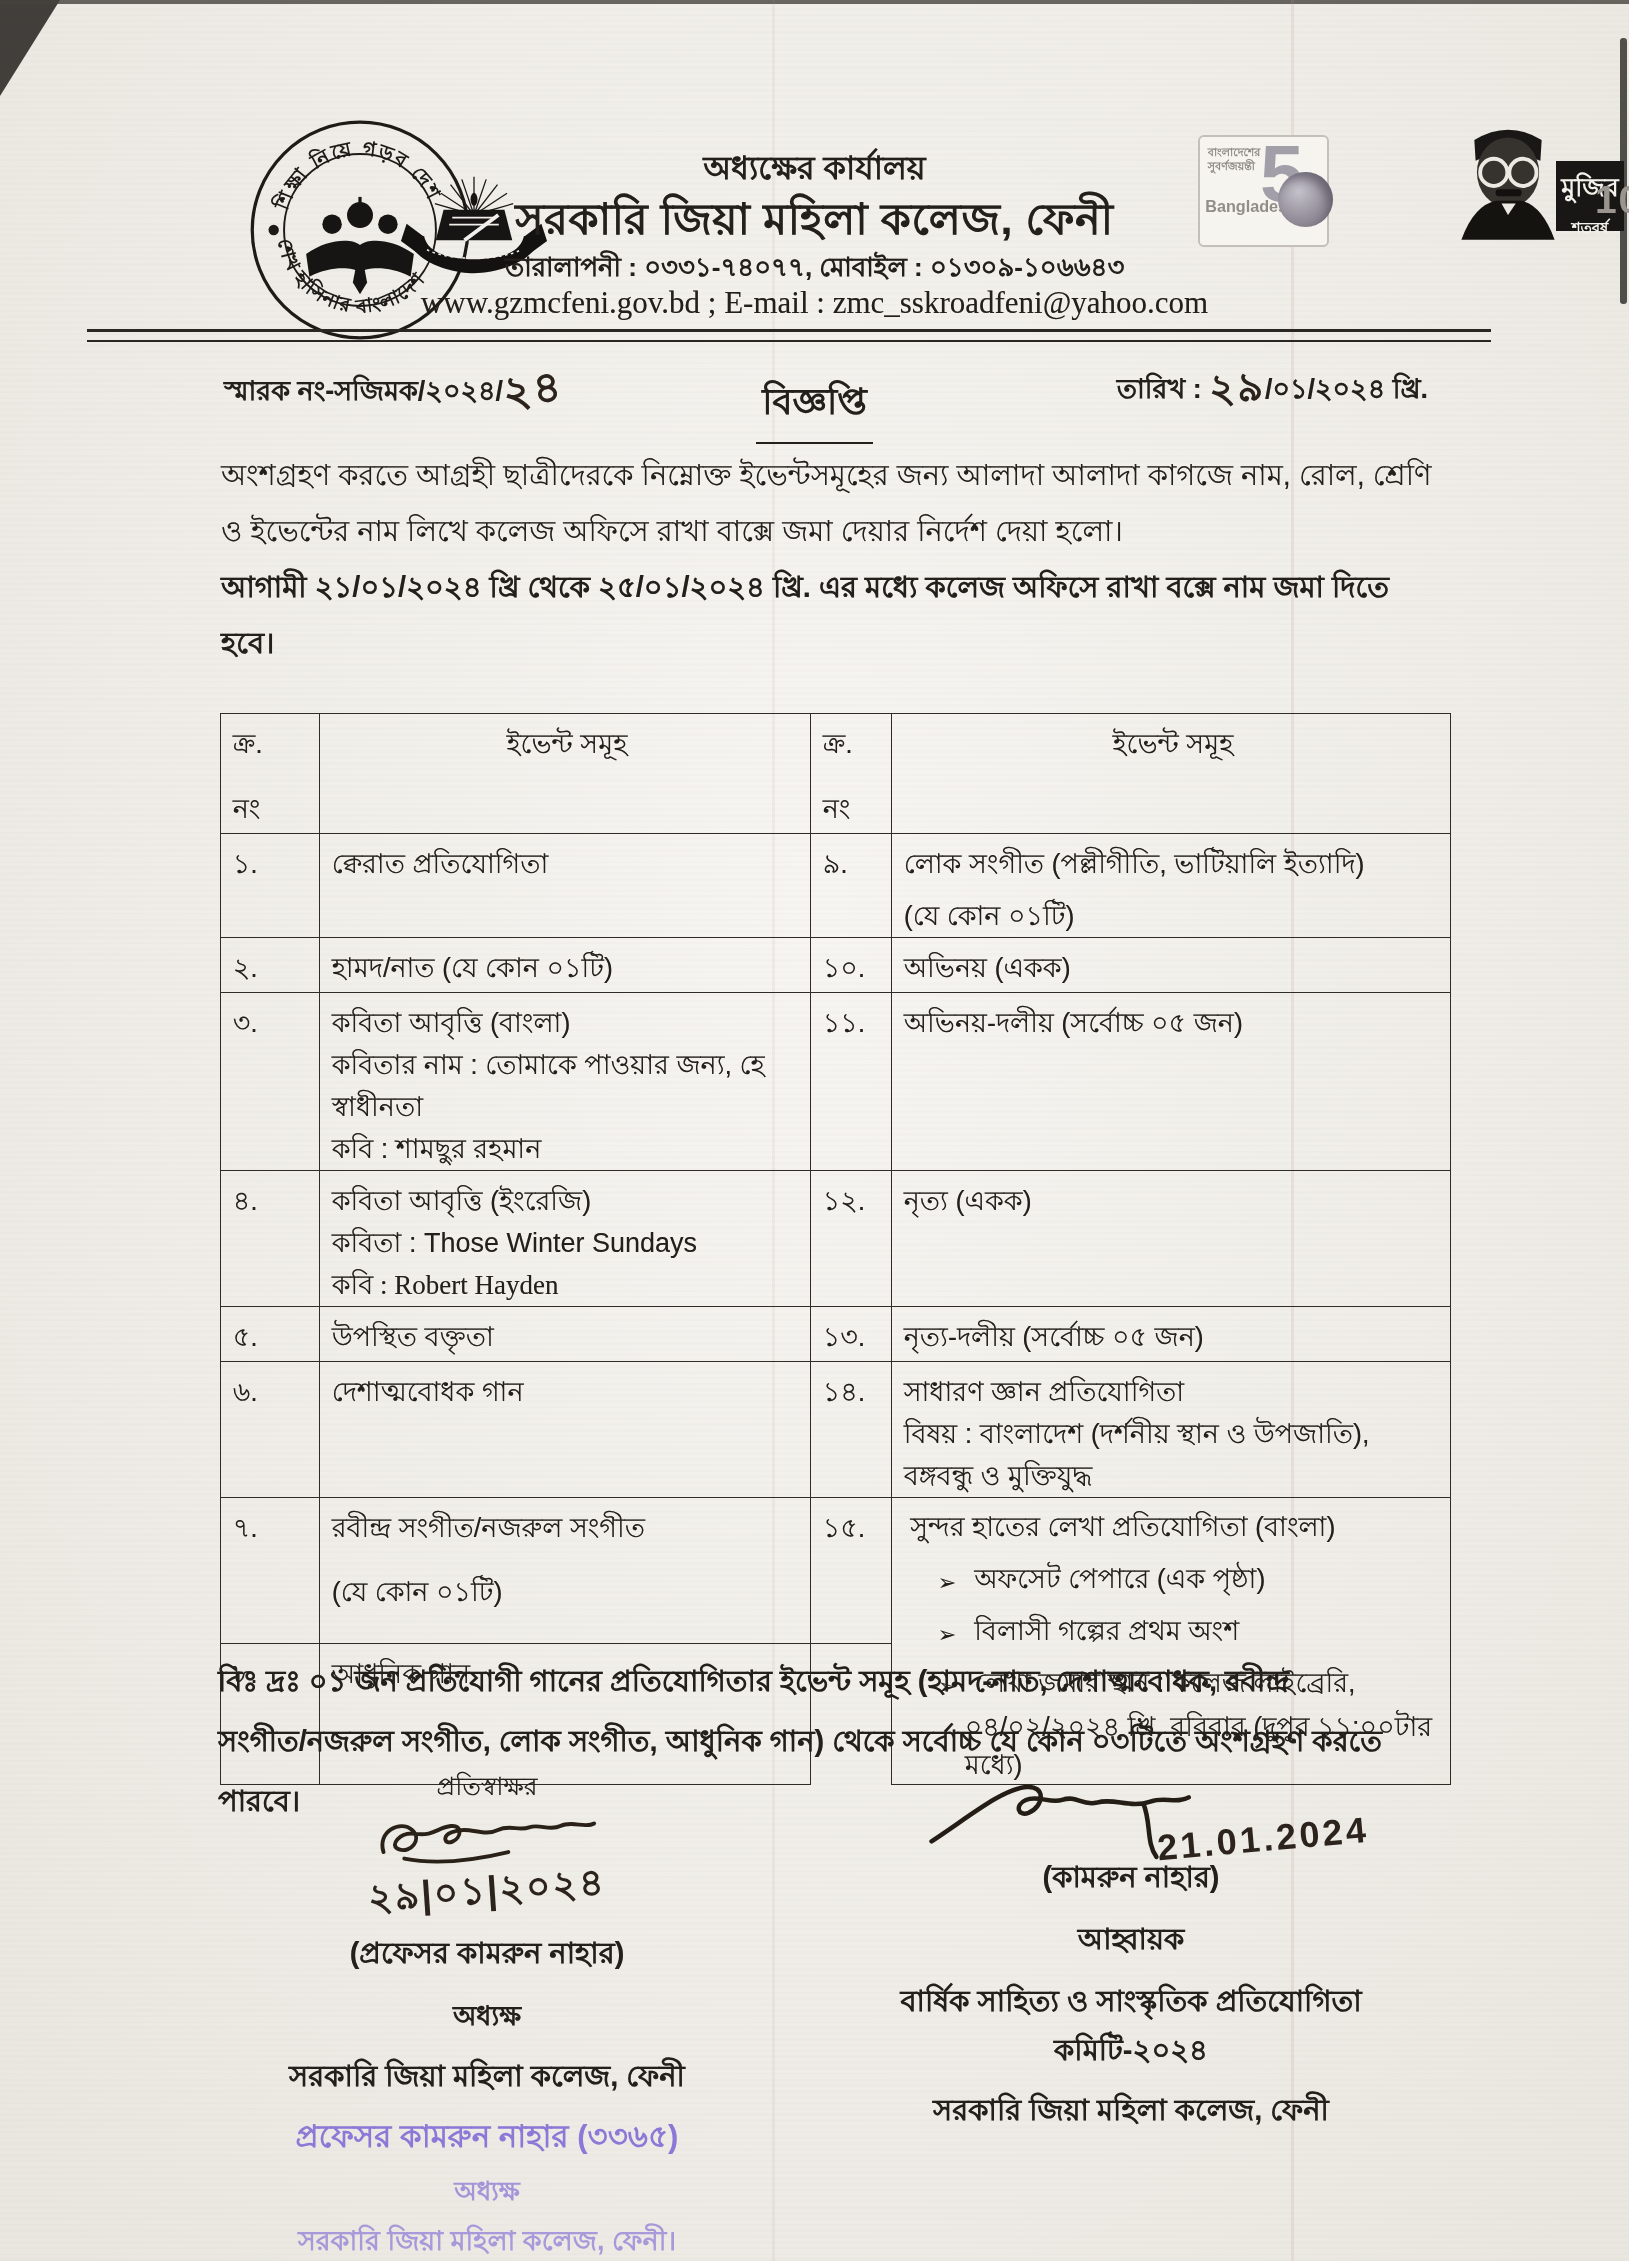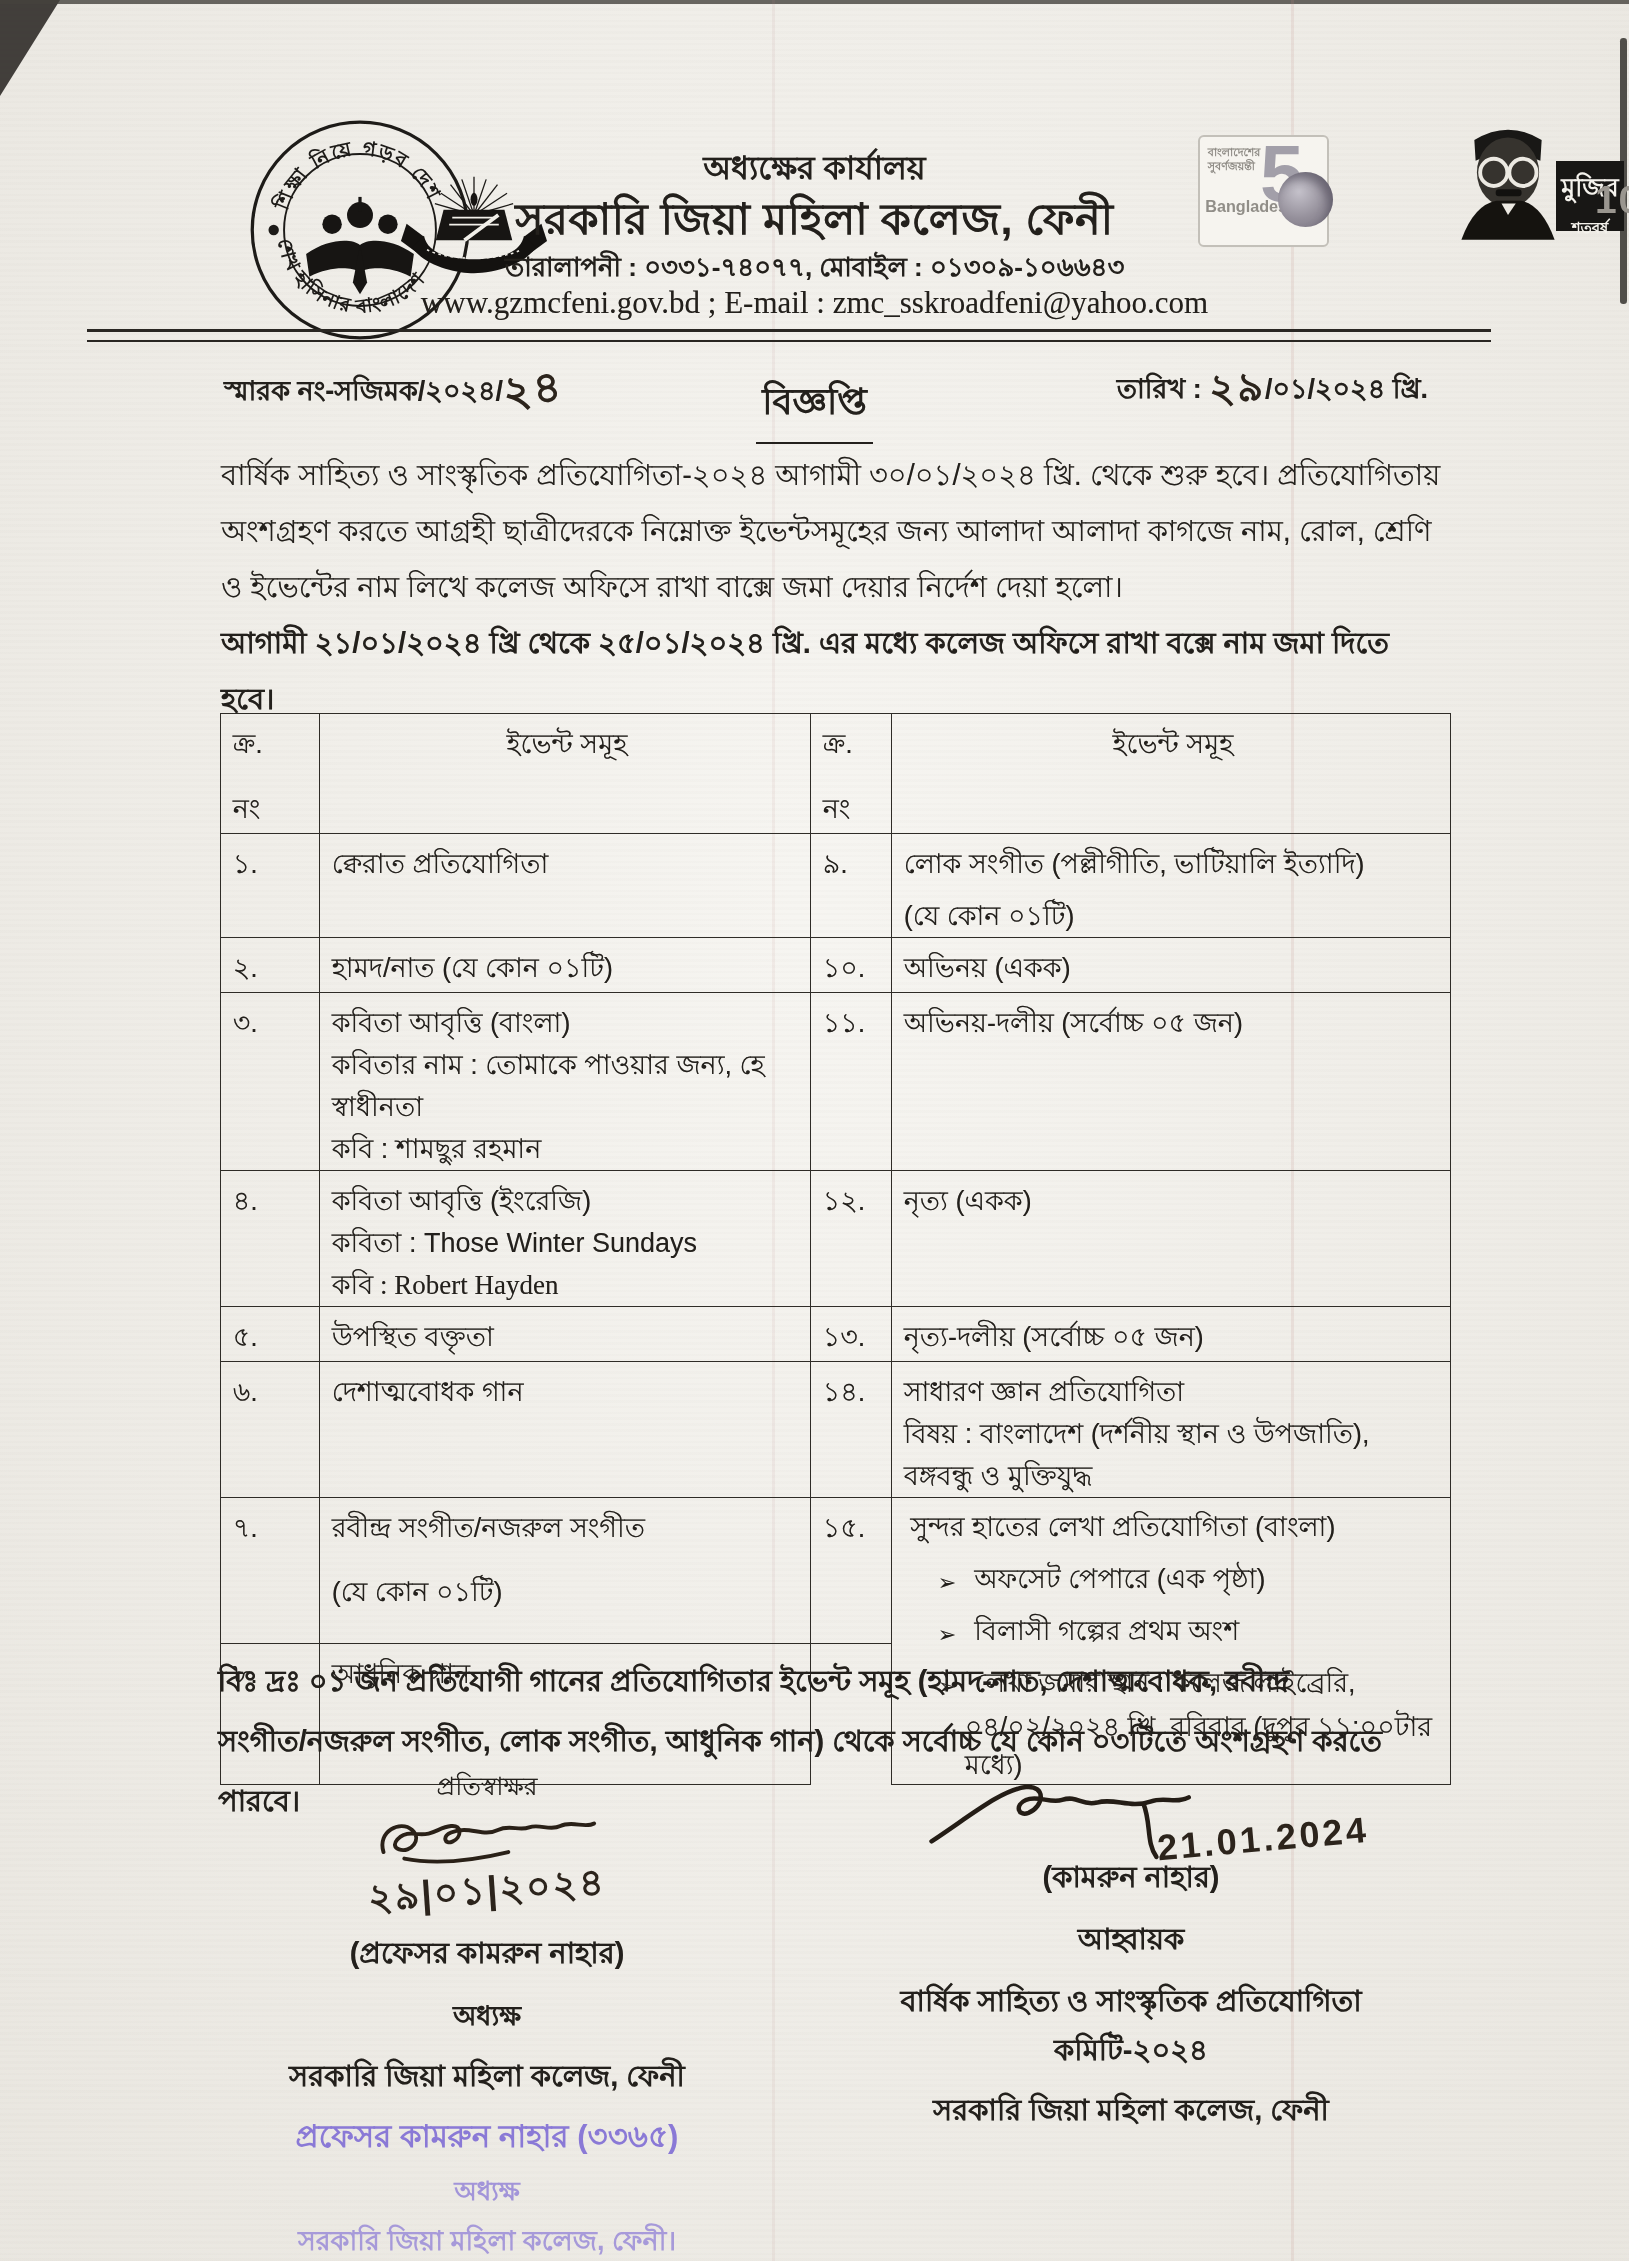--- a/index.html
+++ b/index.html
@@ -205,21 +205,20 @@
     <span>স্মারক নং-সজিমক/২০২৪/</span><span class="hand memo-hand">২৪</span>
   </div>
   <div class="abs dateline print">
     <span>তারিখ :</span>
     <span class="hand date-hand">২৯</span><span>/০১/২০২৪ খ্রি.</span>
   </div>
 
   <div class="abs title"><span class="print">বিজ্ঞপ্তি</span></div>
 
   <div class="abs body-text print">
-    <div>বার্ষিক সাহিত্য ও সাংস্কৃতিক প্রতিযোগিতা-২০২৪ আগামী ৩০/০১/২০২৪ খ্রি. থেকে শুরু হবে। প্রতিযোগিতায়</div>
     <div>অংশগ্রহণ করতে আগ্রহী ছাত্রীদেরকে নিম্নোক্ত ইভেন্টসমূহের জন্য আলাদা আলাদা কাগজে নাম, রোল, শ্রেণি</div>
     <div>ও ইভেন্টের নাম লিখে কলেজ অফিসে রাখা বাক্সে জমা দেয়ার নির্দেশ দেয়া হলো।</div>
     <div class="b2">আগামী ২১/০১/২০২৪ খ্রি থেকে ২৫/০১/২০২৪ খ্রি. এর মধ্যে কলেজ অফিসে রাখা বক্সে নাম জমা দিতে</div>
     <div class="b2">হবে।</div>
   </div>
 
   <table class="events print">
     <colgroup>
         <col style="width:99px">
         <col style="width:491px">

